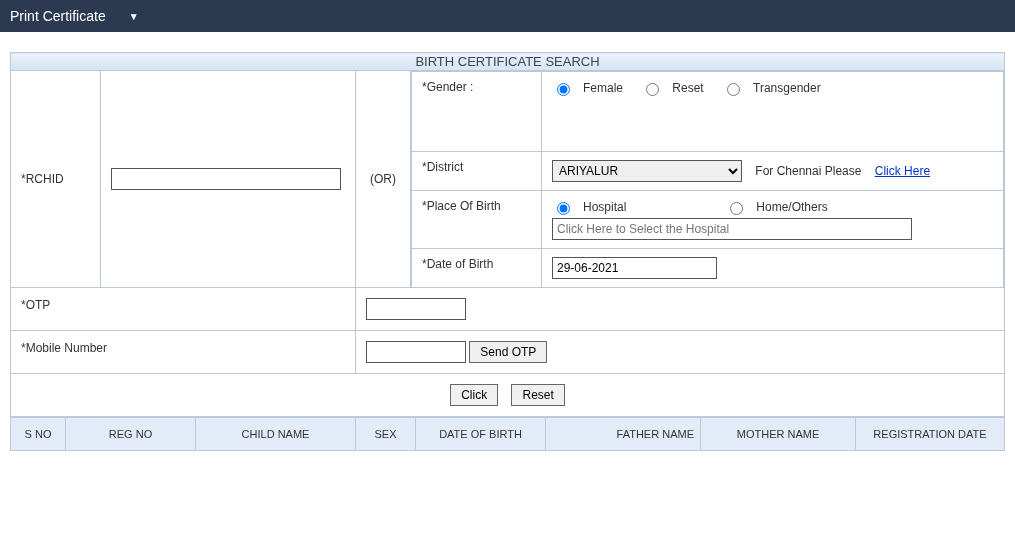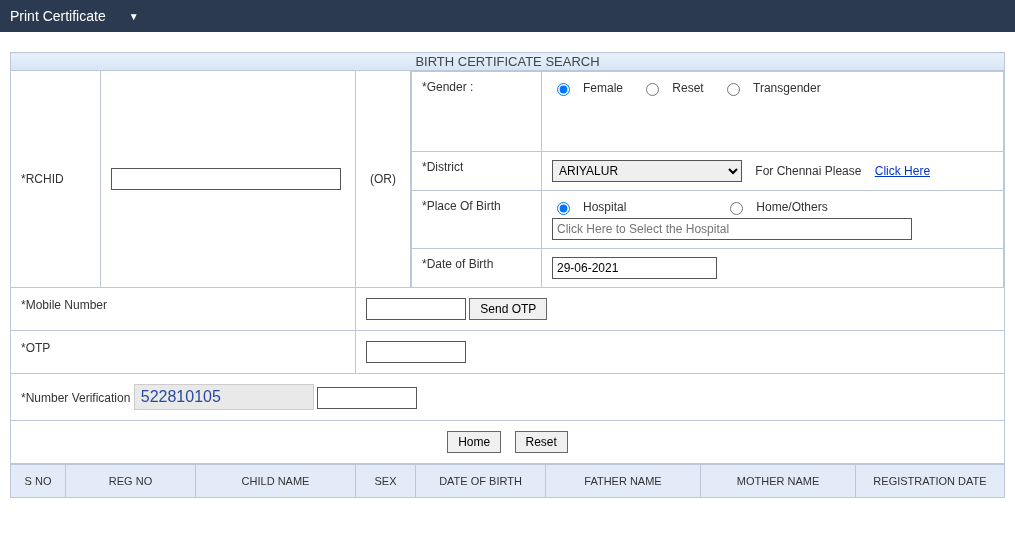--- a/index.html
+++ b/index.html
@@ -201,56 +201,49 @@
             <td>*Date of Birth</td>
             <td>
               <input type="text" style="width: 165px;" value="29-06-2021">
             </td>
           </tr>
         </tbody>
             </table>
       </td>
     </tr>
     <tr>
+      <td colspan="2" class="labelcell">*OTP</td>
+      <td colspan="2" class="fieldcell">
+        <input type="text" style="width: 100px;" value="">
+      </td>
+    </tr>
+    <tr>
       <td colspan="2" class="labelcell">*Mobile Number</td>
       <td colspan="2" class="fieldcell">
         <input type="text" style="width: 100px;" value="">
         <button>Send OTP</button>
       </td>
     </tr>
     <tr>
-      <td colspan="2" class="labelcell">*OTP</td>
-      <td colspan="2" class="fieldcell">
-        <input type="text" style="width: 100px;" value="">
-      </td>
-    </tr>
-    <tr>
-      <td colspan="4" class="fieldcell">
-        <span>*Number Verification</span>
-        <span class="captcha">522810105</span>
-        <input type="text" style="width: 100px;" value="">
-      </td>
-    </tr>
-    <tr>
       <td colspan="4" class="centerrow">
-        <button>Home</button>
+        <button>Click</button>
         &nbsp;&nbsp;
         <button>Reset</button>
       </td>
     </tr>
   </tbody>
     </table>
 
   <table class="results">
     <tbody>
         <tr>
       <th style="width:55px;">S NO</th>
       <th style="width:130px;">REG NO</th>
       <th style="width:160px;">CHILD NAME</th>
       <th style="width:60px;">SEX</th>
       <th style="width:130px;">DATE OF BIRTH</th>
-      <th style="width:155px;">FATHER NAME</th>
+      <th style="width:155px;text-align:right;">FATHER NAME</th>
       <th style="width:155px;">MOTHER NAME</th>
       <th>REGISTRATION DATE</th>
     </tr>
   </tbody>
     </table>
 </div>
 
 </body></html>

